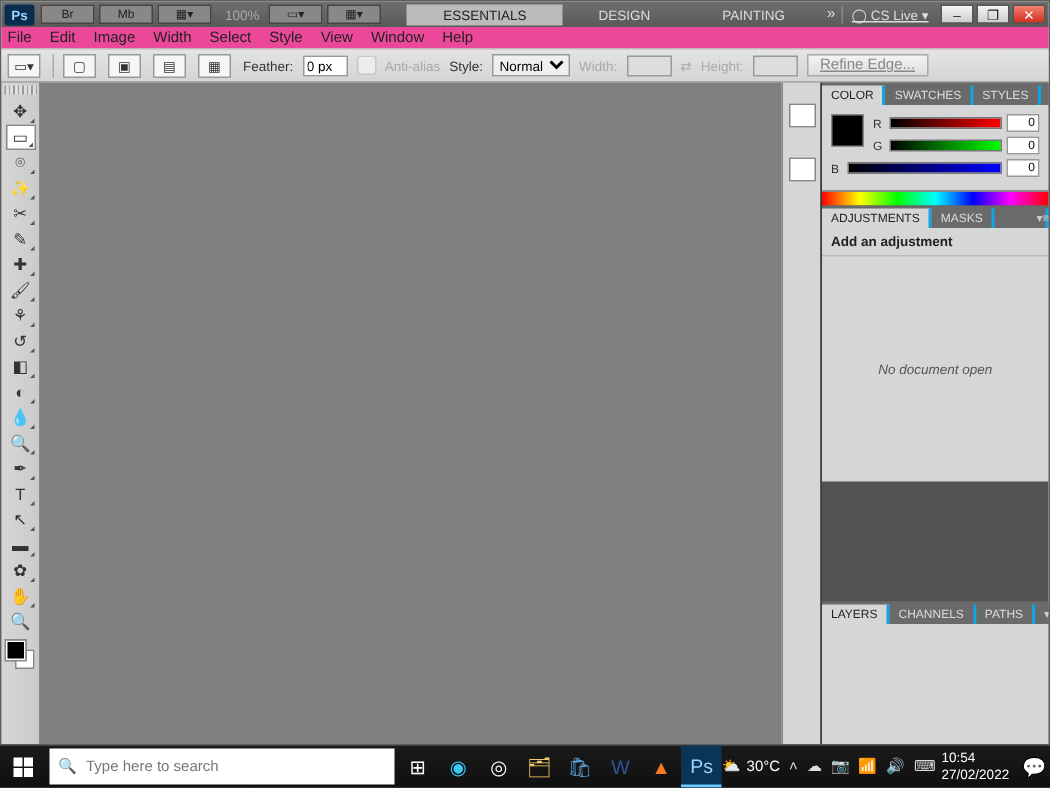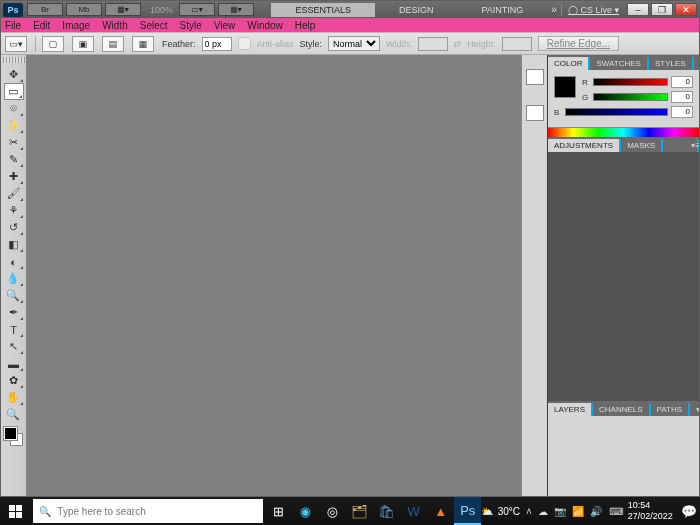--- a/index.html
+++ b/index.html
@@ -186,20 +186,24 @@
             <div class="val">0</div>
           </div>
       </div>
       <div class="spectrum"></div>
 
       <div class="tabrow">
         <div class="tab active">ADJUSTMENTS</div>
         <div class="tab">MASKS</div>
         <div class="tab menu">▾≡</div>
       </div>
+      <div class="adjpanel">
+        <div class="adjhead">Add an adjustment</div>
+        <div class="adjbody">No document open</div>
+      </div>
 
       <div class="layerspanel">
         <div class="tabrow">
           <div class="tab active">LAYERS</div>
           <div class="tab">CHANNELS</div>
           <div class="tab">PATHS</div>
           <div class="tab menu">▾≡</div>
         </div>
         <div class="layersbody"></div>
       </div>

